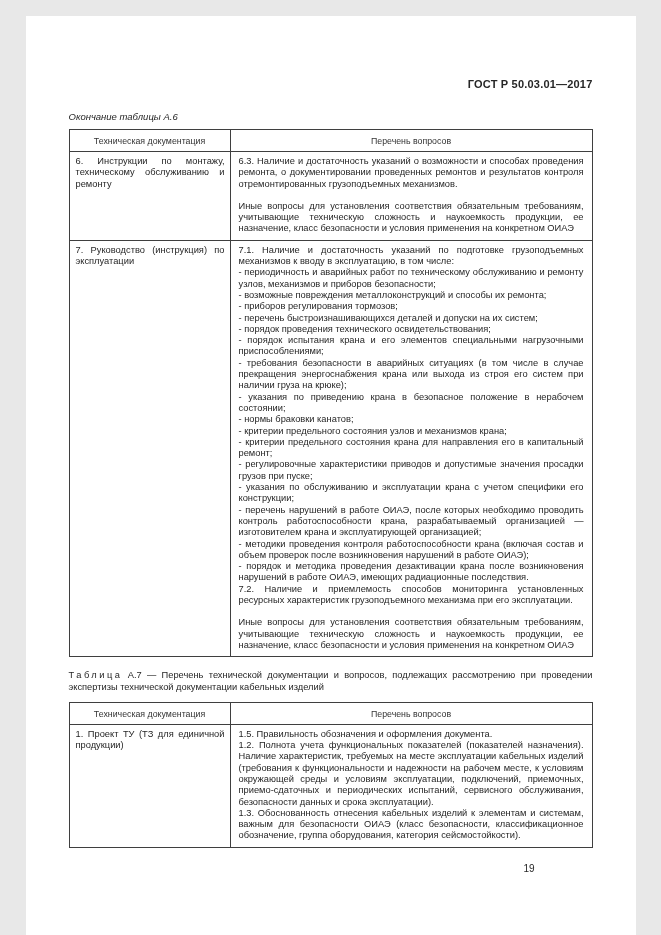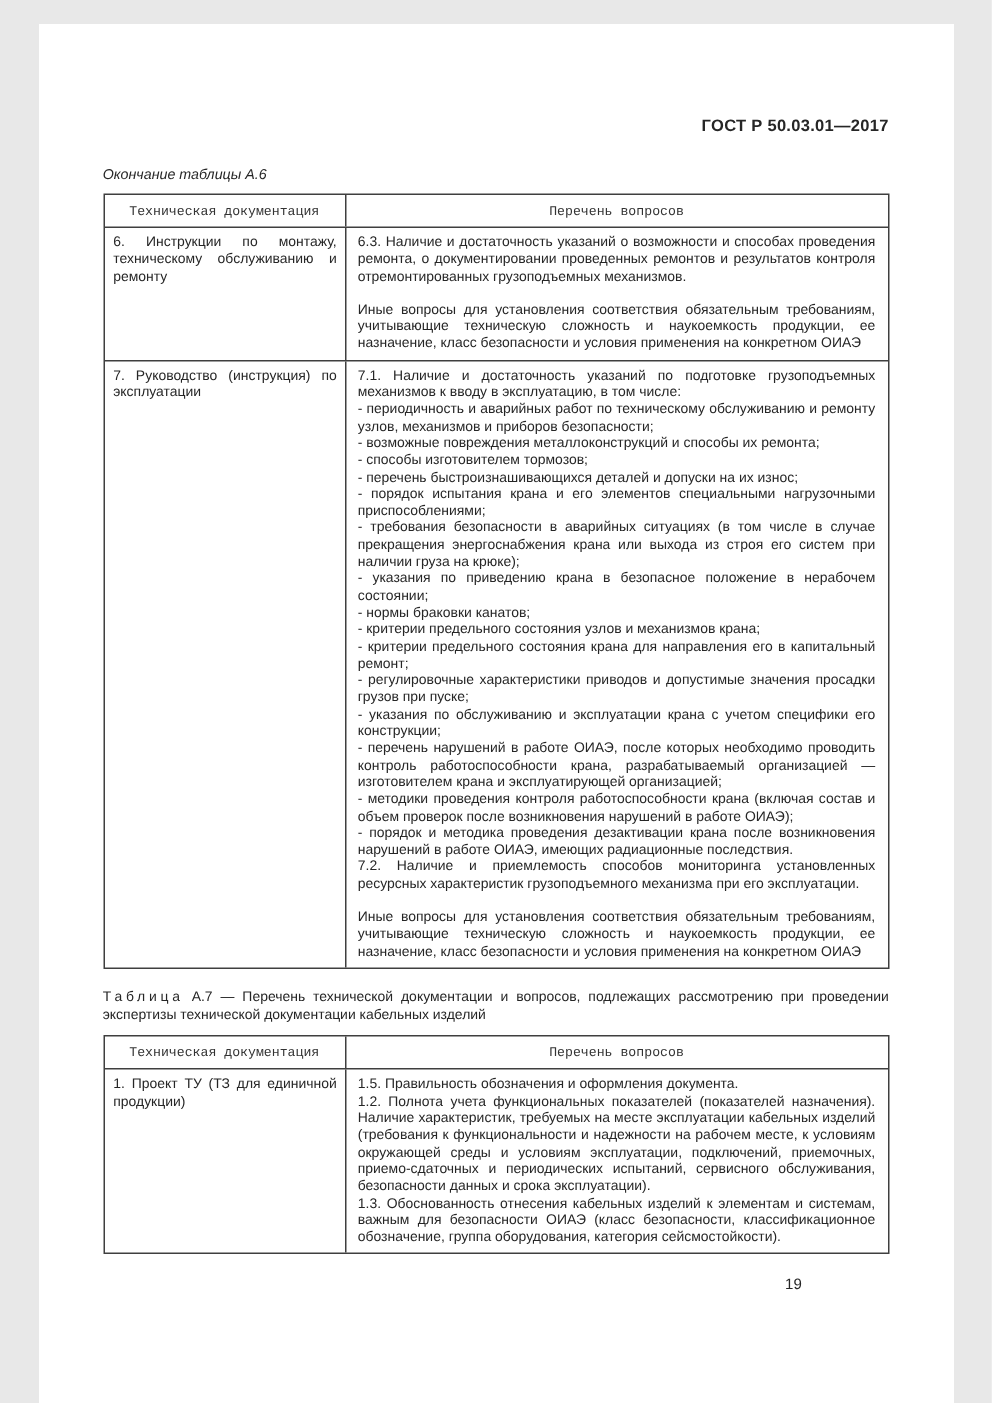--- a/index.html
+++ b/index.html
@@ -27,21 +27,21 @@
     font-style:italic;
   }
   .tbl{
     margin-top:7px;
     border:1px solid #3f3f3f;
   }
   .thead,.trow{
     display:grid;
     grid-template-columns:161px 1fr;
   }
-  .thead{border-bottom:1px solid #3f3f3f;font-family:Liberation Mono, monospace;}
+  .thead{border-bottom:1px solid #3f3f3f;}
   .hcell{
     text-align:center;
     font-size:8.8px;
     padding:6px 4px 5px 4px;
     color:#333;
   }
   .hcell.first{border-right:1px solid #3f3f3f;}
   .trow{border-bottom:1px solid #3f3f3f;}
   .trow:last-child{border-bottom:none;}
   .cell{
@@ -98,22 +98,23 @@
           </div>
         </div>
         <div class="trow">
           <div class="cell cell-doc">
             <p class="para">7. Руководство (инструкция) по эксплуатации</p>
           </div>
           <div class="cell cell-q">
             <p class="para">7.1. Наличие и достаточность указаний по подготовке грузоподъемных механизмов к вводу в эксплуатацию, в том числе:</p>
             <p class="para">- периодичность и аварийных работ по техническому обслуживанию и ремонту узлов, механизмов и приборов безопасности;</p>
             <p class="para">- возможные повреждения металлоконструкций и способы их ремонта;</p>
-            <p class="para">- способы изготовителем тормозов;</p>
-            <p class="para">- перечень быстроизнашивающихся деталей и допуски на их износ;</p>
+            <p class="para">- приборов регулирования тормозов;</p>
+            <p class="para">- перечень быстроизнашивающихся деталей и допуски на их систем;</p>
+            <p class="para">- порядок проведения технического освидетельствования;</p>
             <p class="para">- порядок испытания крана и его элементов специальными нагрузочными приспособлениями;</p>
             <p class="para">- требования безопасности в аварийных ситуациях (в том числе в случае прекращения энергоснабжения крана или выхода из строя его систем при наличии груза на крюке);</p>
             <p class="para">- указания по приведению крана в безопасное положение в нерабочем состоянии;</p>
             <p class="para">- нормы браковки канатов;</p>
             <p class="para">- критерии предельного состояния узлов и механизмов крана;</p>
             <p class="para">- критерии предельного состояния крана для направления его в капитальный ремонт;</p>
             <p class="para">- регулировочные характеристики приводов и допустимые значения просадки грузов при пуске;</p>
             <p class="para">- указания по обслуживанию и эксплуатации крана с учетом специфики его конструкции;</p>
             <p class="para">- перечень нарушений в работе ОИАЭ, после которых необходимо проводить контроль работоспособности крана, разрабатываемый организацией — изготовителем крана и эксплуатирующей организацией;</p>
             <p class="para">- методики проведения контроля работоспособности крана (включая состав и объем проверок после возникновения нарушений в работе ОИАЭ);</p>

